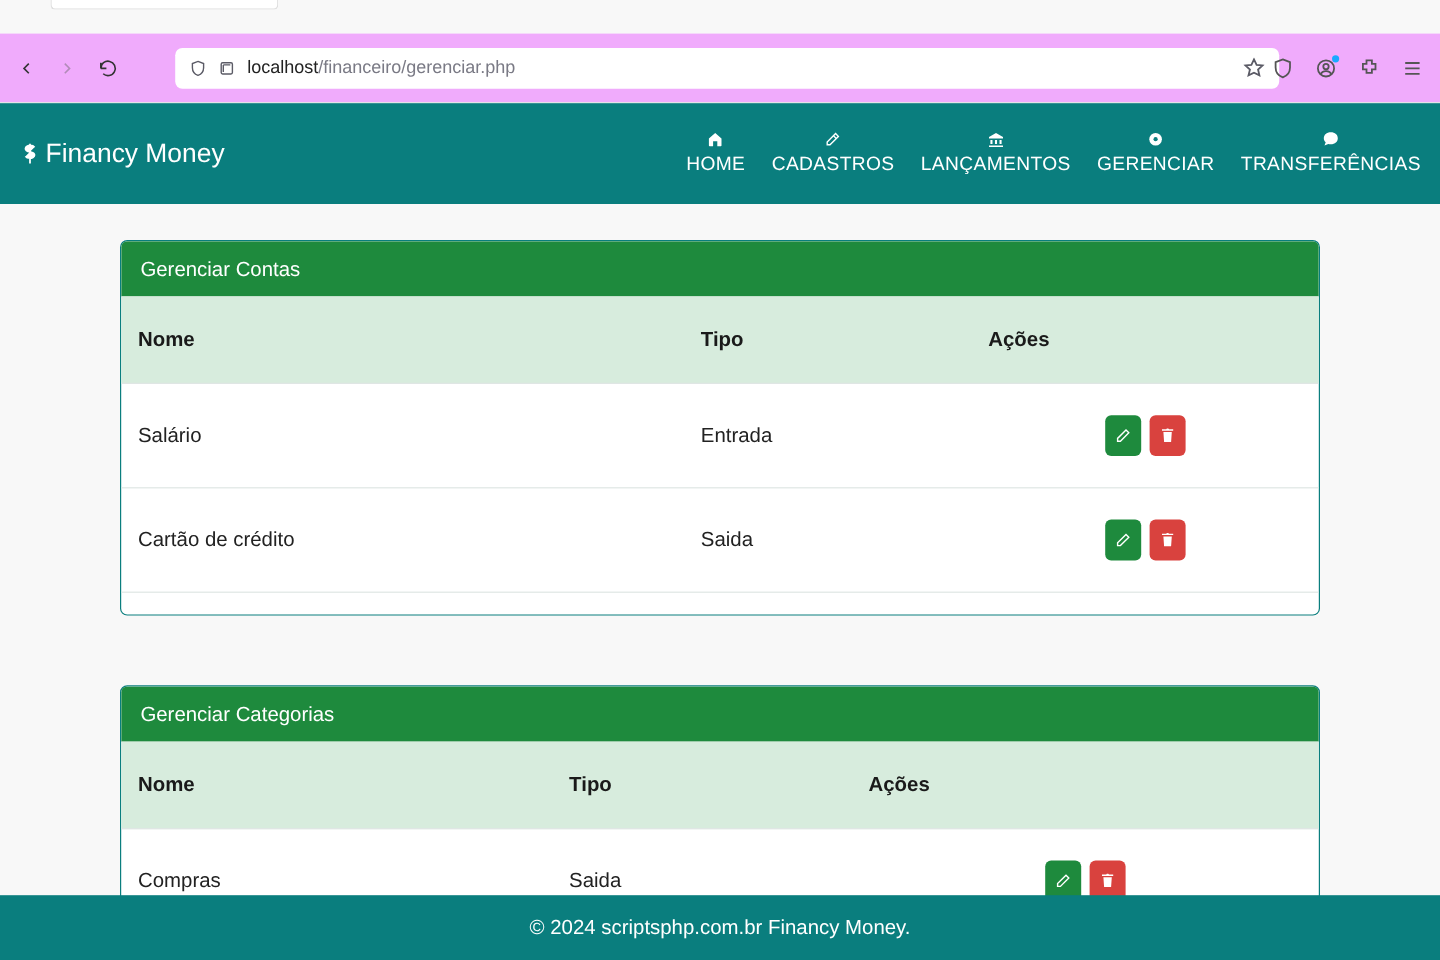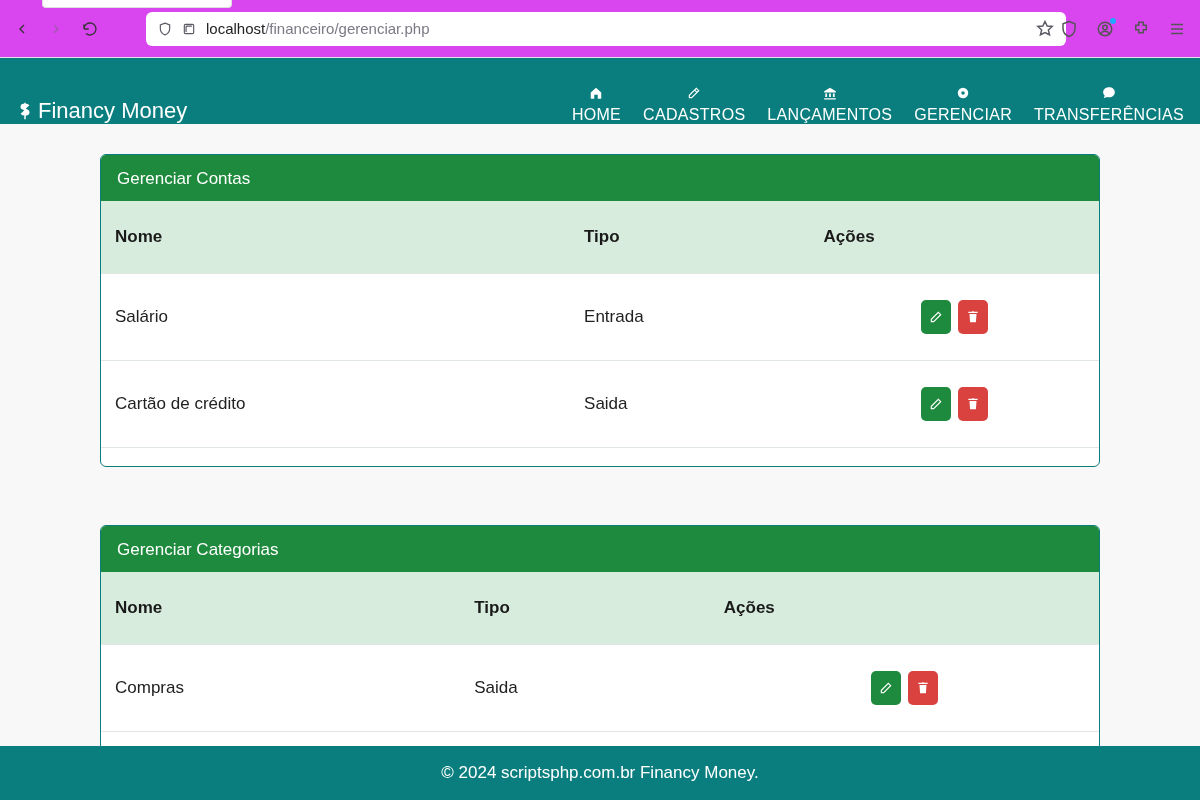--- a/index.html
+++ b/index.html
@@ -1,26 +1,26 @@
 <!DOCTYPE html>
 <html><head>
 <meta charset="utf-8">
 <style>
 * { box-sizing: border-box; margin: 0; padding: 0; }
 body { font-family: "Segoe UI", Tahoma, sans-serif; background: #f8f8f8; width: 1200px; height: 800px; overflow: hidden; position: relative; }
-.browser-chrome { background: #d946ef; height: 58px; display: flex; align-items: center; padding: 0 14px; gap: 14px; border-bottom: 1px solid #e3e3e7; }
+.browser-chrome { background: #f0abfc; height: 58px; display: flex; align-items: center; padding: 0 14px; gap: 14px; border-bottom: 1px solid #e3e3e7; margin-top: 28px; }
 .tab-stub { position: absolute; top: 0; left: 42px; width: 190px; height: 8px; background: #fff; border: 1px solid #ddd; border-top: none; border-radius: 0 0 4px 4px; }
 .nav-arrows { display: flex; gap: 18px; align-items: center; }
 .chrome-icon { width: 16px; height: 16px; display: inline-flex; align-items: center; justify-content: center; color: #333; }
 .url-bar { flex: 1; background: #fff; border-radius: 6px; height: 34px; display: flex; align-items: center; padding: 0 12px; gap: 10px; margin: 0 120px 0 34px; color: #5b5b66; font-size: 15px; }
 .url-bar .domain { color: #222; }
 .url-bar .path { color: #7a7a85; }
 .right-cluster { display: flex; align-items: center; gap: 18px; position: absolute; right: 14px; }
 
-.app-navbar { background: #0a7e7e; height: 66px; display: flex; align-items: flex-end; padding: 0 16px; justify-content: space-between; color: #fff; }
+.app-navbar { background: #0a7e7e; height: 84px; display: flex; align-items: center; padding: 0 16px; justify-content: space-between; color: #fff; }
 .brand { font-size: 22px; font-weight: 400; display: flex; align-items: center; gap: 4px; }
 .nav-links { display: flex; gap: 22px; font-size: 16px; font-weight: 500; }
 .nav-link { color: #fff; display: flex; align-items: center; gap: 6px; cursor: pointer; letter-spacing: 0.3px; flex-direction: column; }
 
 .content { padding: 30px 100px 40px; }
 .card { border: 1px solid #0a7e7e; border-radius: 6px; overflow: hidden; margin-bottom: 58px; background: #fff; }
 .card-header { background: #1e8a3d; color: #fff; padding: 14px 16px 12px; font-size: 17px; font-weight: 400; }
 table { width: 100%; border-collapse: collapse; }
 thead tr { background: #d7ecdd; }
 th, td { text-align: left; padding: 26px 14px; font-size: 17px; border-bottom: 1px solid #dfe6e4; }

